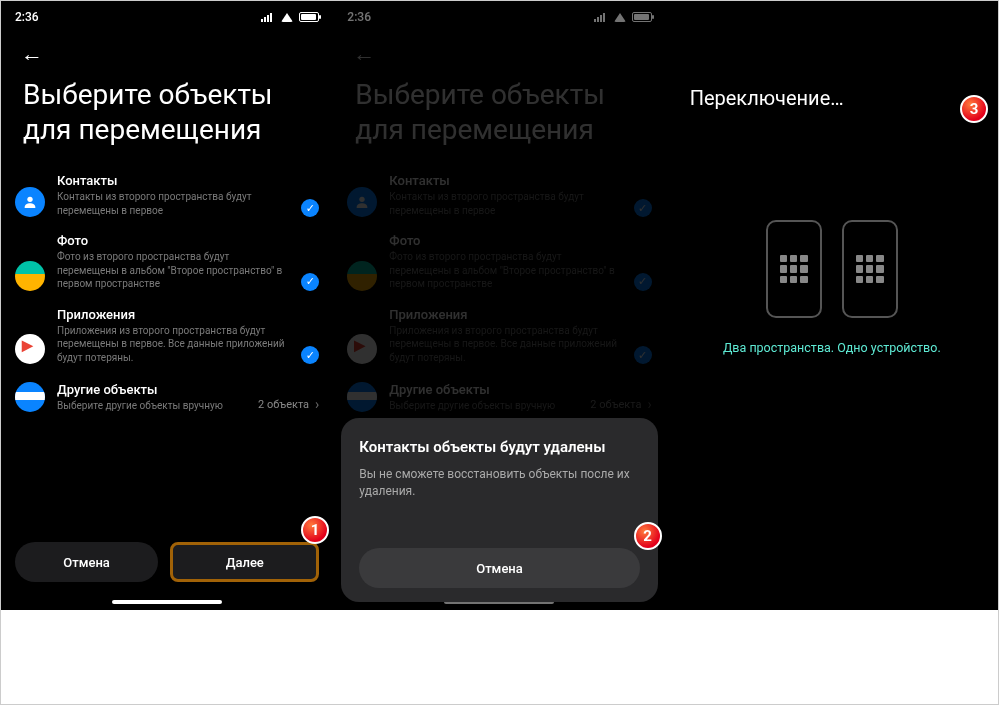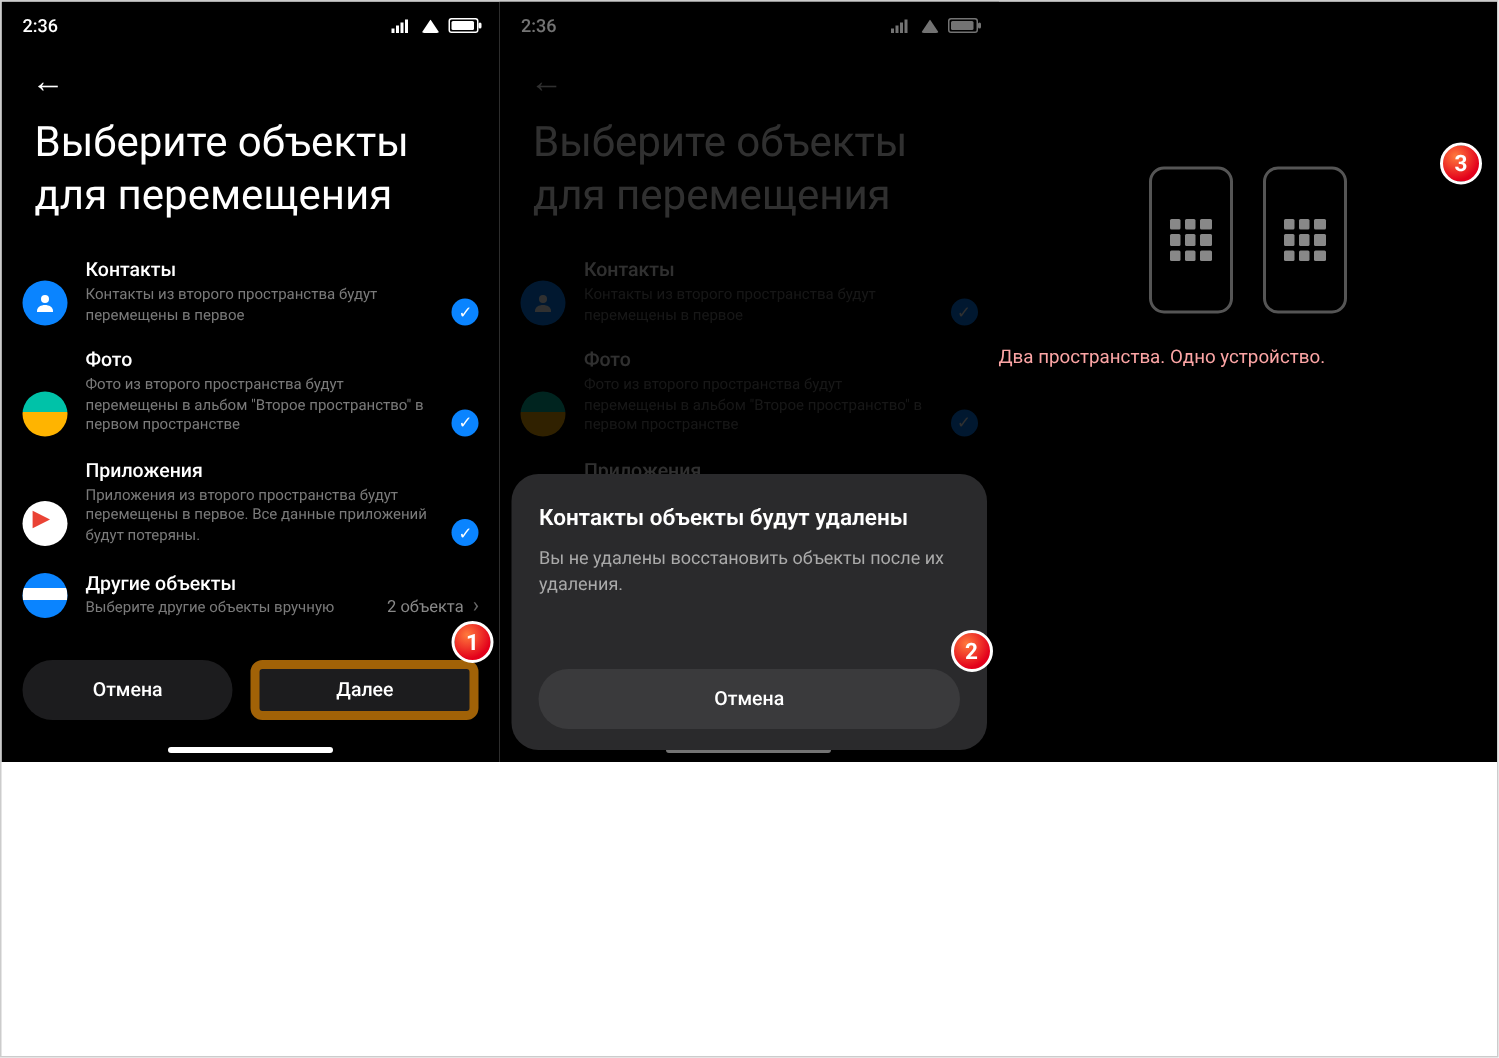--- a/index.html
+++ b/index.html
@@ -7,21 +7,21 @@
     width: 999px;
     height: 705px;
     background: #fff;
     font-family: -apple-system, BlinkMacSystemFont, "Segoe UI", Roboto, sans-serif;
     display: flex;
     border: 1px solid #ccc;
     overflow: hidden;
   }
   .phone {
     width: 333px;
-    height: 507px;
+    height: 609px;
     background: #000;
     color: #fff;
     position: relative;
     display: flex;
     flex-direction: column;
   }
   .statusbar {
     height: 28px;
     display: flex;
     align-items: center;
@@ -90,21 +90,21 @@
     font-size: 13px; font-weight: 500;
     color: #fff;
   }
   .navbar {
     position: absolute; bottom: 6px; left: 50%;
     transform: translateX(-50%);
     width: 110px; height: 4px;
     background: #fff; border-radius: 2px;
   }
   .highlight {
-    border: 6px solid #a16207;
+    border: 3px solid #a16207;
     border-radius: 8px;
   }
   .badge {
     position: absolute;
     width: 28px; height: 28px;
     border-radius: 50%;
     background: radial-gradient(circle at 35% 30%, #ff7a3c, #e3001b 70%);
     color: #fff; font-weight: 700; font-size: 15px;
     display: flex; align-items: center; justify-content: center;
     border: 2px solid #fff;
@@ -153,22 +153,23 @@
     display:flex; align-items:center; justify-content:center;
     position: relative;
   }
   .grid-dots {
     width: 28px; height: 28px;
     display:grid; grid-template-columns:repeat(3,1fr);
     grid-template-rows:repeat(3,1fr); gap:3px;
   }
   .grid-dots span { background:#888; border-radius:1px; }
   .p3-caption {
+    text-align:center;
     font-size: 12.5px;
-    color:#fca5a5;
+    color:#5eead4;
     margin-top: 22px;
   }
 
   
   .sig { width:14px; height:10px; display:flex; align-items:flex-end; gap:1px;}
   .sig span{ width:2px; background:#fff;}
   .sig span:nth-child(1){height:3px}.sig span:nth-child(2){height:5px}
   .sig span:nth-child(3){height:7px}.sig span:nth-child(4){height:9px}
   .wifi{width:0;height:0;border-left:6px solid transparent;border-right:6px solid transparent;border-bottom:9px solid #fff;border-radius:2px}
   .batt{width:20px;height:10px;border:1px solid #fff;border-radius:2px;position:relative}
@@ -324,30 +325,31 @@
     <div class="item-tail">
       <span>2 объекта</span>
       <span class="chev">›</span>
     </div>
   </div>
 
   <div class="dim-overlay"></div>
 
   <div class="sheet">
     <div class="sheet-title">Контакты объекты будут удалены</div>
-    <div class="sheet-desc">Вы не удалены восстановить объекты после их удаления.</div>
+    <div class="sheet-desc">Вы не сможете восстановить объекты после их удаления.</div>
     <div class="sheet-btns">
       <div class="sheet-btn sheet-cancel">Отмена</div>
     </div>
     <div class="badge" style="right:-4px; bottom:52px;">2</div>
   </div>
   <div class="navbar"></div>
 </div>
 
 <div class="phone">
+  <div class="p3-title">Переключение…</div>
   <div class="badge" style="right:10px; top:94px;">3</div>
 
   <div class="phones-graphic">
     <div class="mini-phone">
       <div class="grid-dots">
           <span></span>
           <span></span>
           <span></span>
           <span></span>
           <span></span>

